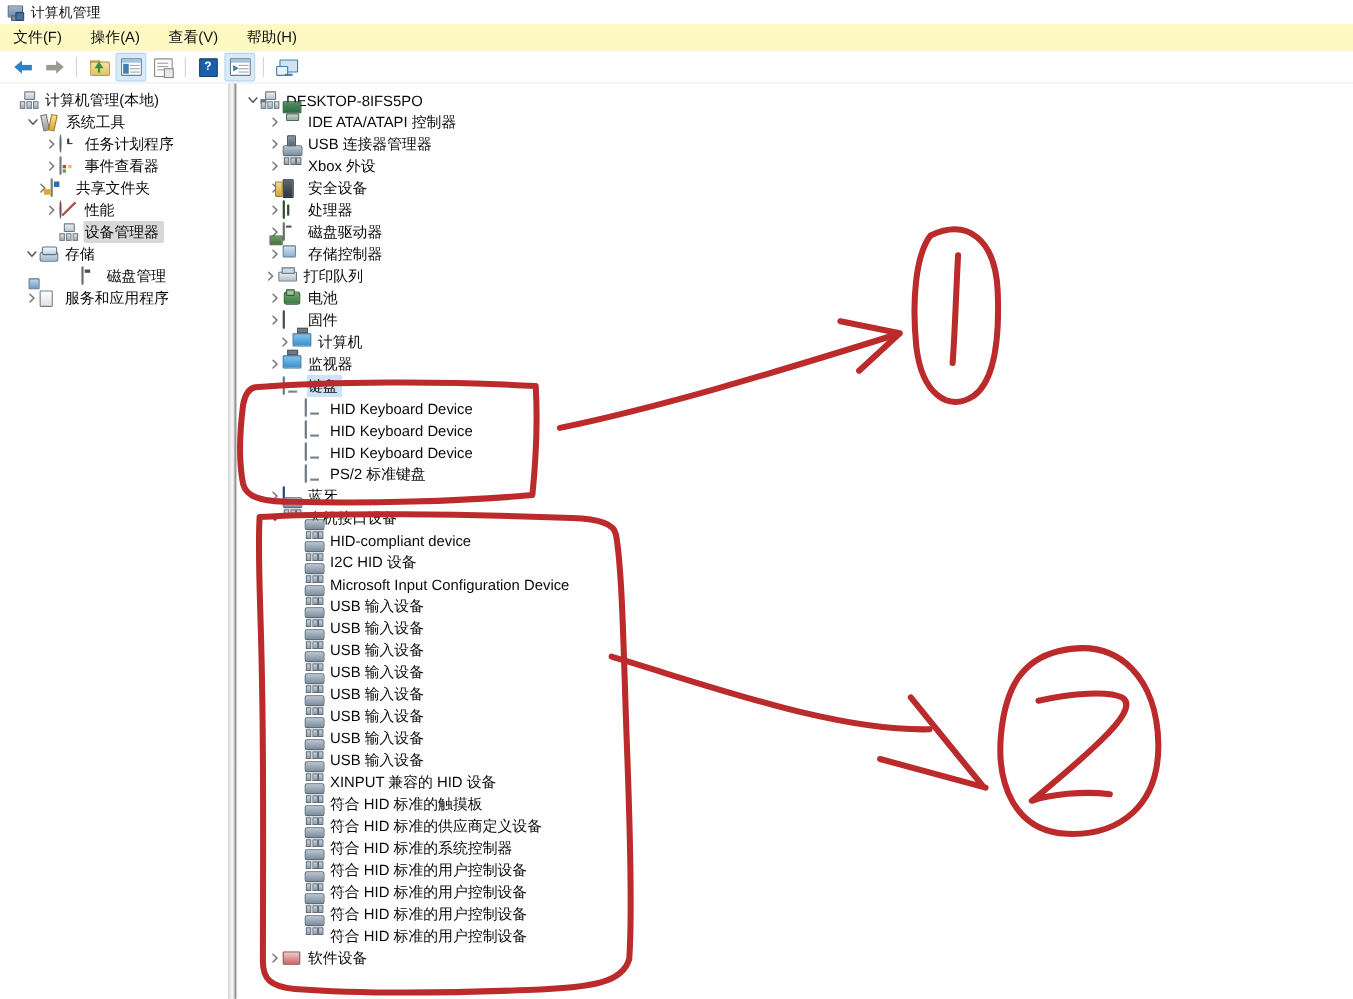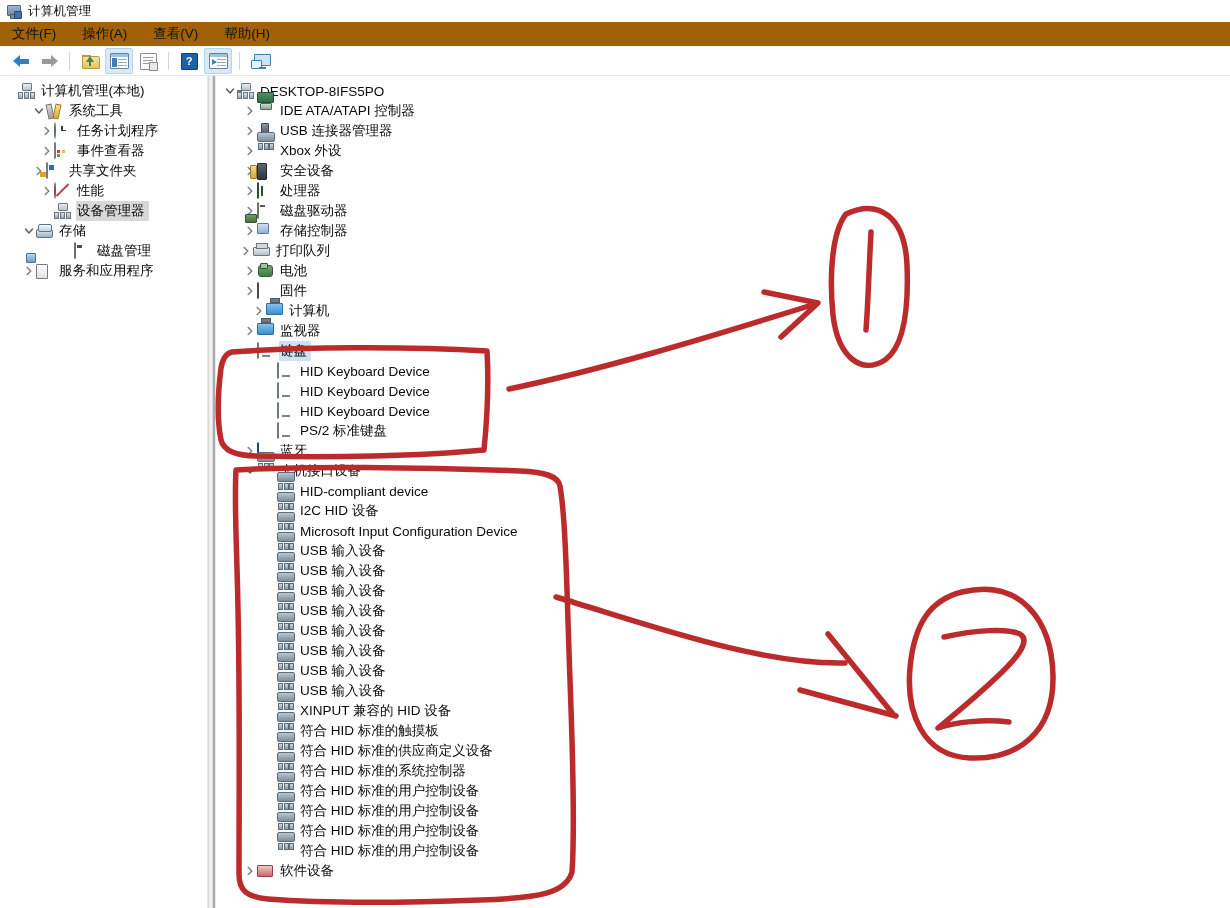--- a/index.html
+++ b/index.html
@@ -20,21 +20,21 @@
   .titlebar .tb-icon{width:16px;height:16px;margin-right:6px;position:relative;flex:0 0 auto;}
   .titlebar .tb-text{font-size:12.5px;color:#111;letter-spacing:.2px;}
 
   
   .icon-cm{display:inline-block;width:16px;height:16px;position:relative;}
   .icon-cm .scr{position:absolute;left:1px;top:2px;width:12px;height:9px;background:linear-gradient(#9fb6cc,#6f8aa6);border:1px solid #4d6680;border-radius:1px;}
   .icon-cm .base{position:absolute;left:4px;top:11px;width:7px;height:3px;background:#7f8c99;border:1px solid #50606e;}
   .icon-cm .dot{position:absolute;right:0;bottom:0;width:6px;height:6px;background:#4a6fa5;border:1px solid #2c4668;border-radius:1px;}
 
   
-  .menubar{height:24px;display:flex;align-items:center;padding-left:10px;background:#a16207;flex:0 0 auto;border-bottom:1px solid #f2f2f2;}
+  .menubar{height:24px;display:flex;align-items:center;padding-left:10px;background:#fef9c3;flex:0 0 auto;border-bottom:1px solid #f2f2f2;}
   .menubar .mi{font-size:13.5px;color:#111;padding:2px 12px 2px 2px;margin-right:12px;cursor:default;white-space:nowrap;}
 
   
   .toolbar{height:28px;display:flex;align-items:center;padding-left:8px;background:#fff;flex:0 0 auto;gap:2px;border-bottom:1px solid #e8e8e8;}
   .tbtn{width:26px;height:24px;display:flex;align-items:center;justify-content:center;border-radius:2px;position:relative;}
   .tbtn.sel{background:#d8e9f7;border:1px solid #b5d6ef;}
   .tsep{width:1px;height:18px;background:#d4d4d4;margin:0 5px;}
 
   
   .arw{width:17px;height:13px;position:relative;}
@@ -256,21 +256,21 @@
     </div>
   </div>
 
   <div class="panes">
     <div class="leftpane" id="leftpane">
         <div class="row" style="padding-left:4px">
           <span class="tw"></span>
           <span class="ico"><span class="i-devmgr"><span class="top"></span><span class="bar"></span><span class="l1 a"></span><span class="l2 b"></span><span class="l3 c"></span></span></span>
           <span class="lbl">计算机管理(本地)</span>
         </div>
-        <div class="row" style="padding-left:32px">
+        <div class="row" style="padding-left:23px">
           <span class="tw">
             <svg width="10" height="10" viewBox="0 0 10 10">
               <path d="M1.5 3 L5 7 L8.5 3" fill="none" stroke="#5a5a5a" stroke-width="1.4" stroke-linecap="round" stroke-linejoin="round"></path>
             </svg>
           </span>
           <span class="ico"><span class="i-tools"></span></span>
           <span class="lbl">系统工具</span>
         </div>
         <div class="row" style="padding-left:40px">
           <span class="tw">

